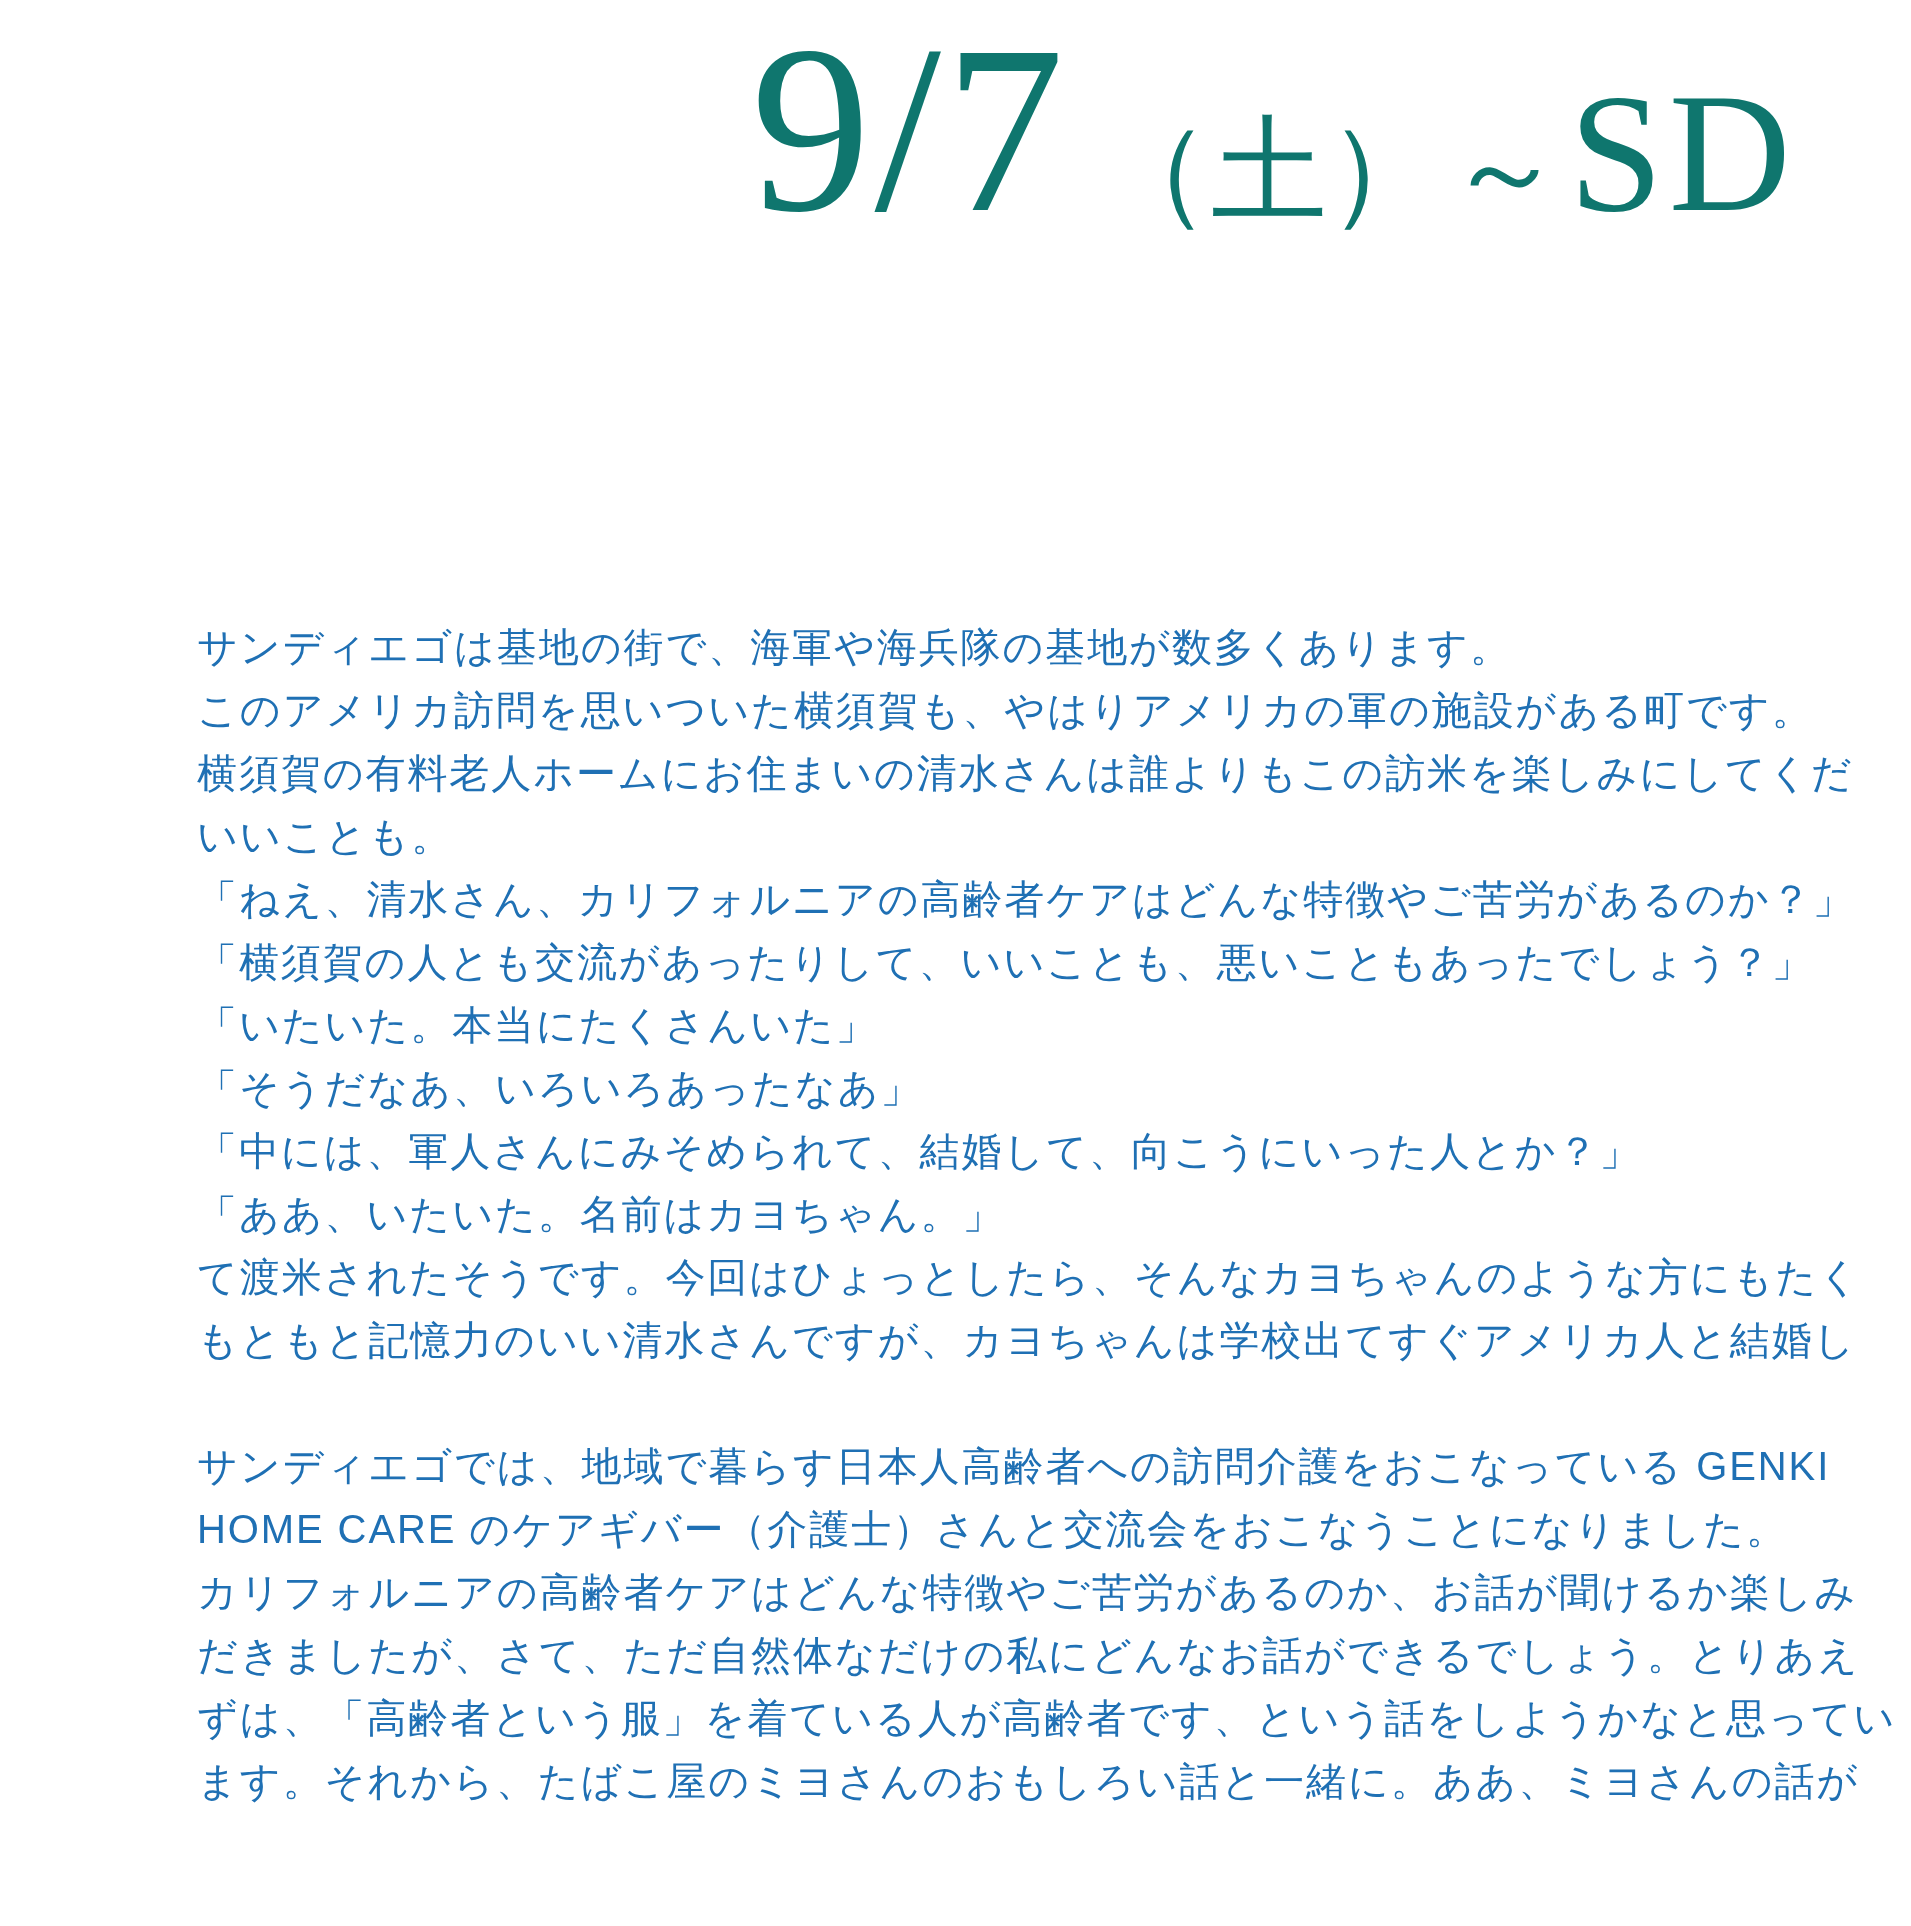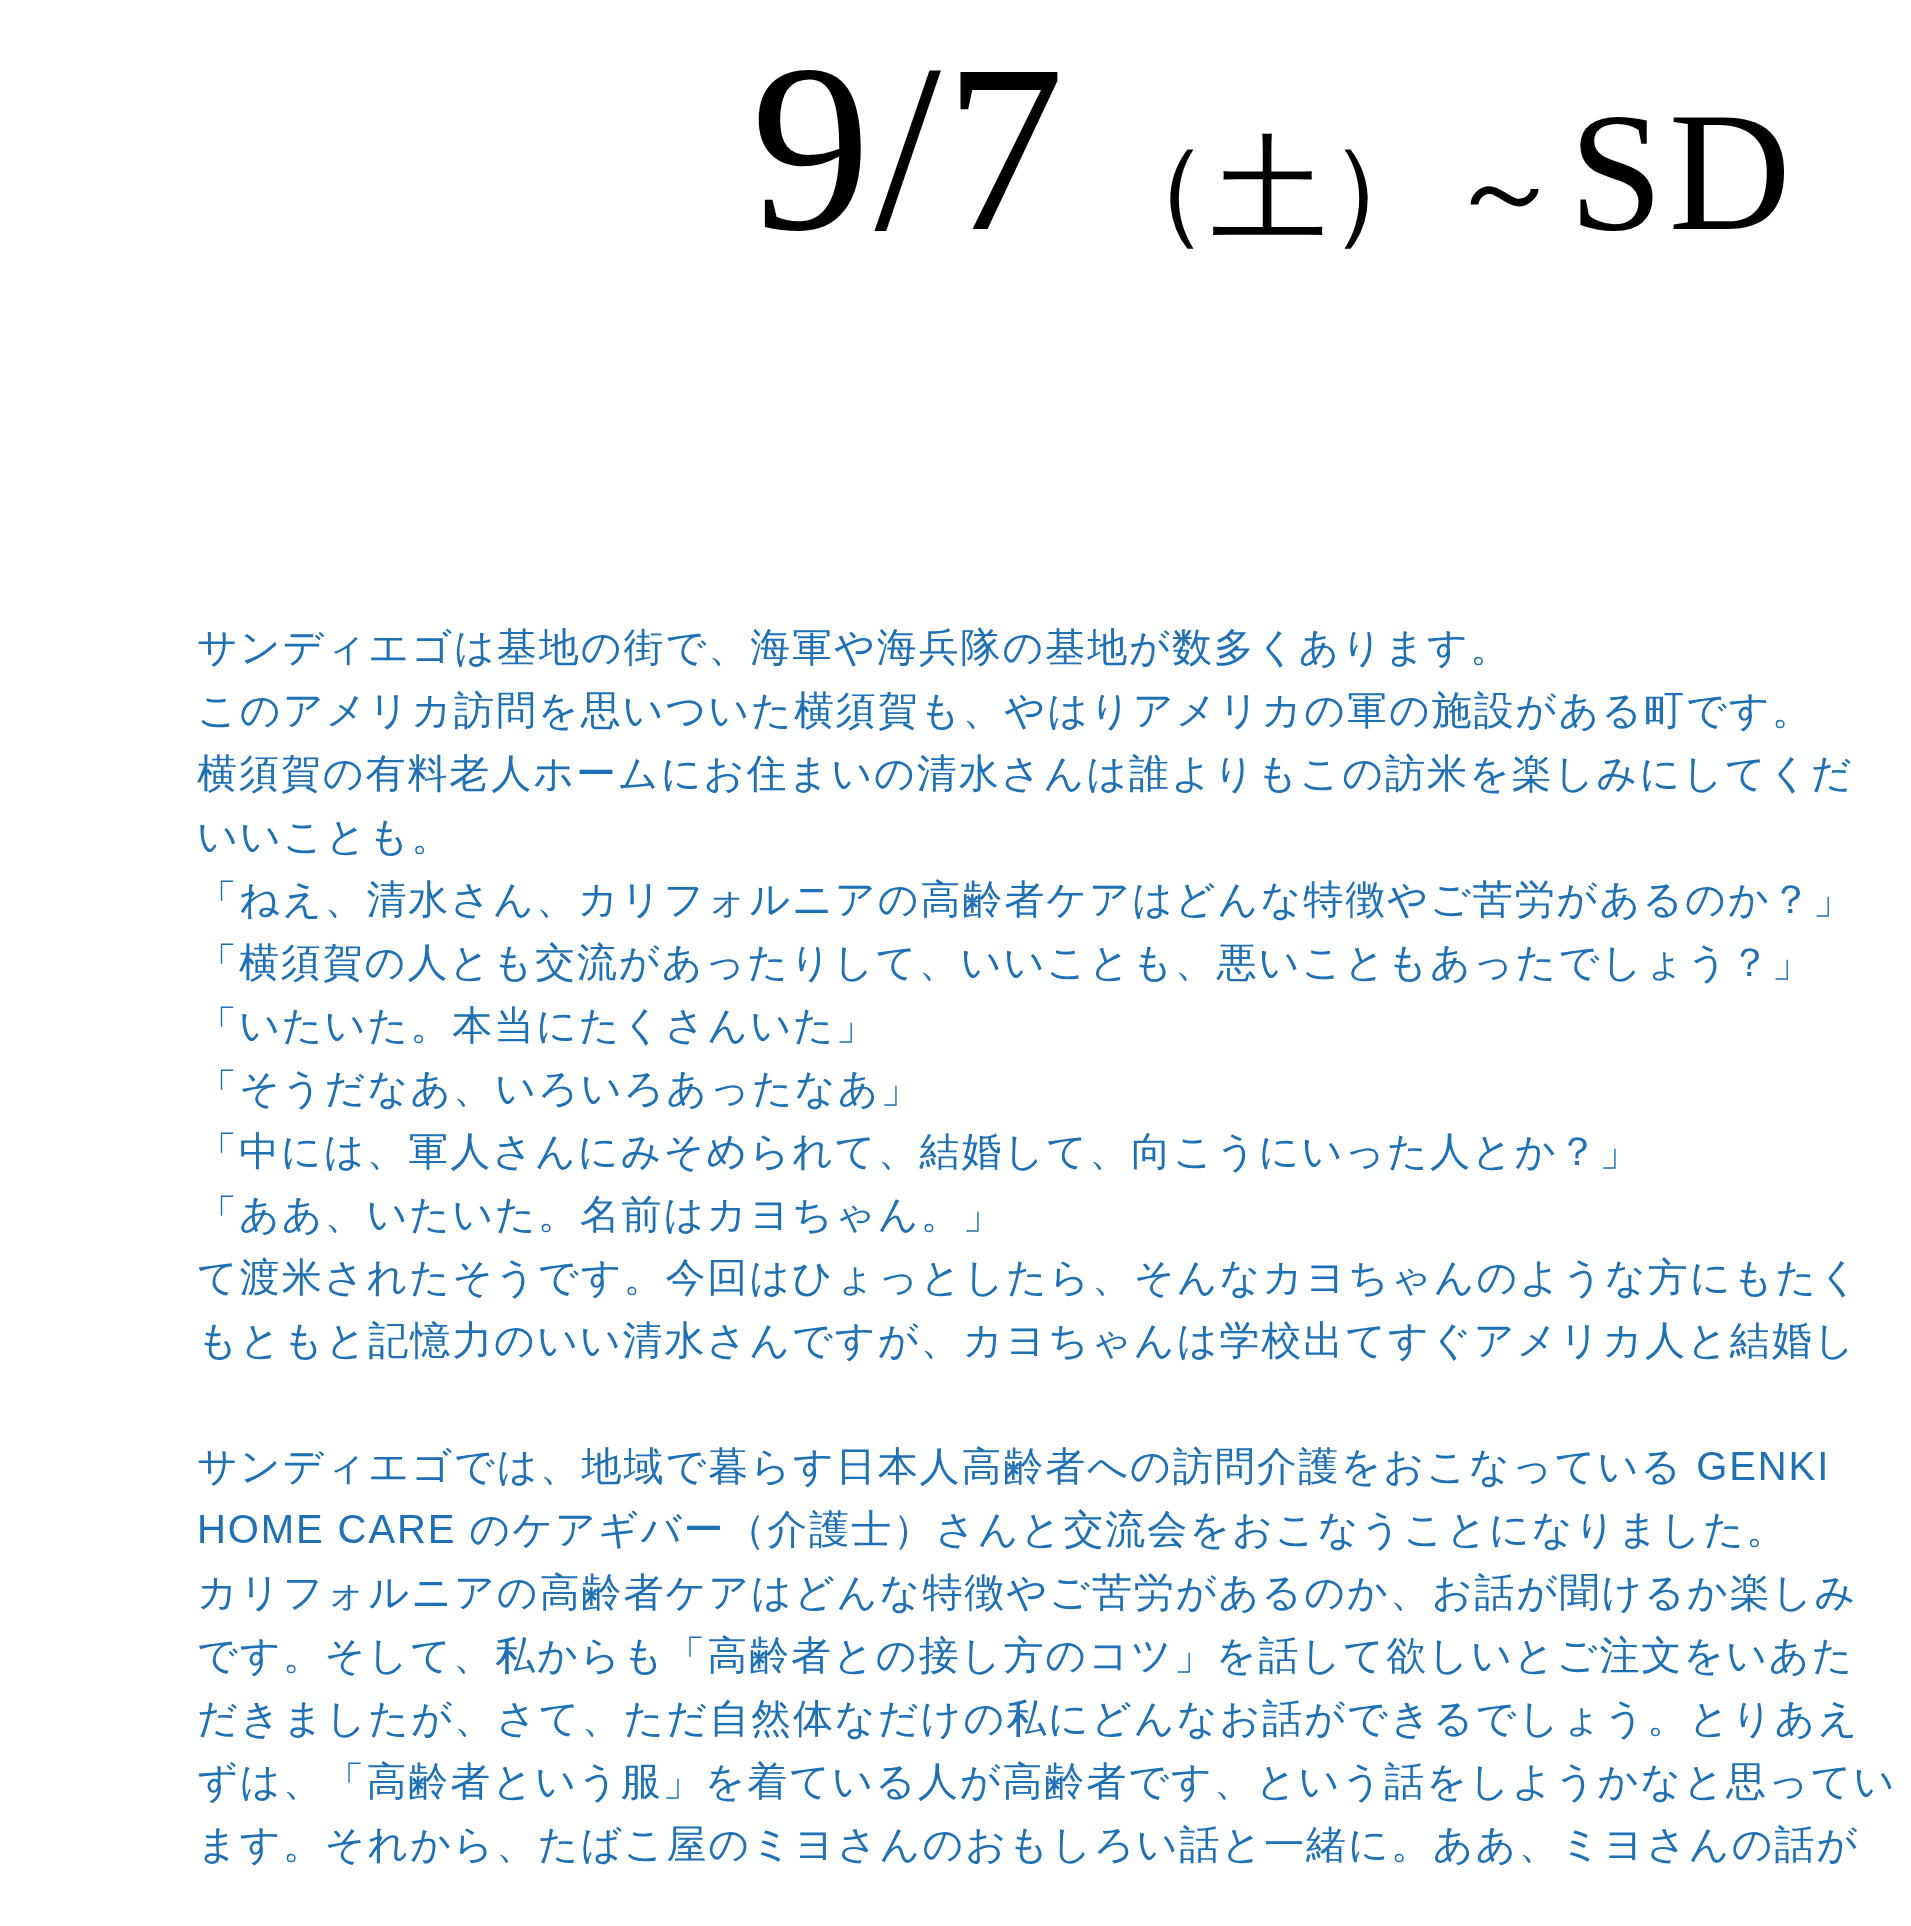--- a/index.html
+++ b/index.html
@@ -13,26 +13,26 @@
     height: 2703px;
     background: #ffffff;
     overflow: hidden;
     font-family: "Liberation Sans", sans-serif;
   }
 
   
   .title {
     position: absolute;
     left: 751px;
-    top: 29px;
+    top: 10px;
     margin: 0;
     display: flex;
     align-items: baseline;
     white-space: nowrap;
-    color: #000000;
+    color: #0f766e;
     font-family: "Liberation Serif", serif;
     font-weight: 400;
   }
   .t-date    { font-size: 239px; line-height: 1; letter-spacing: 3.9px; }
   .t-weekday { font-size: 116px; margin-left: 27px; }
   .t-tilde   { font-size: 116px; margin-left: 3.9px; }
   .t-sd      { font-size: 169px; margin-left: 6px; letter-spacing: 5.8px; }
 
   
   .body-text {
@@ -73,21 +73,20 @@
     <div class="body-line">「いたいた。本当にたくさんいた」</div>
     <div class="body-line">「そうだなあ、いろいろあったなあ」</div>
     <div class="body-line">「中には、軍人さんにみそめられて、結婚して、向こうにいった人とか？」</div>
     <div class="body-line">「ああ、いたいた。名前はカヨちゃん。」</div>
     <div class="body-line">て渡米されたそうです。今回はひょっとしたら、そんなカヨちゃんのような方にもたく</div>
     <div class="body-line">もともと記憶力のいい清水さんですが、カヨちゃんは学校出てすぐアメリカ人と結婚し</div>
     <div class="body-line"></div>
     <div class="body-line">サンディエゴでは、地域で暮らす日本人高齢者への訪問介護をおこなっている GENKI</div>
     <div class="body-line">HOME CARE のケアギバー（介護士）さんと交流会をおこなうことになりました。</div>
     <div class="body-line">カリフォルニアの高齢者ケアはどんな特徴やご苦労があるのか、お話が聞けるか楽しみ</div>
-    <div class="body-line">です。そして、私からも「高齢者との接し方のコツ」を話して欲しいとご注文をいあた</div>
     <div class="body-line">だきましたが、さて、ただ自然体なだけの私にどんなお話ができるでしょう。とりあえ</div>
     <div class="body-line">ずは、「高齢者という服」を着ている人が高齢者です、という話をしようかなと思ってい</div>
     <div class="body-line">ます。それから、たばこ屋のミヨさんのおもしろい話と一緒に。ああ、ミヨさんの話が</div>
 
   </div>
 
 </div>
 
 
 </body></html>

